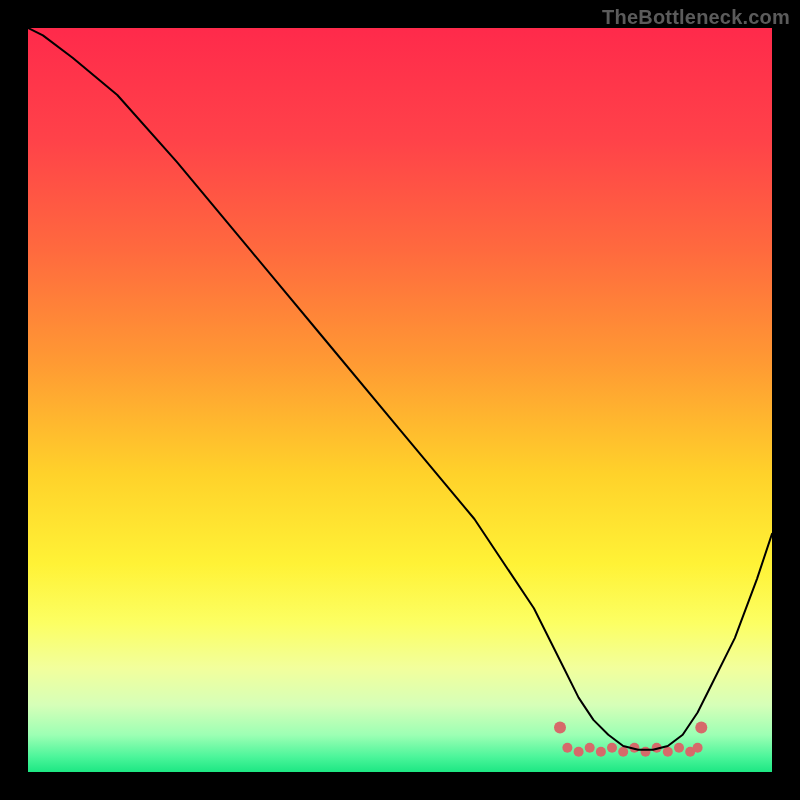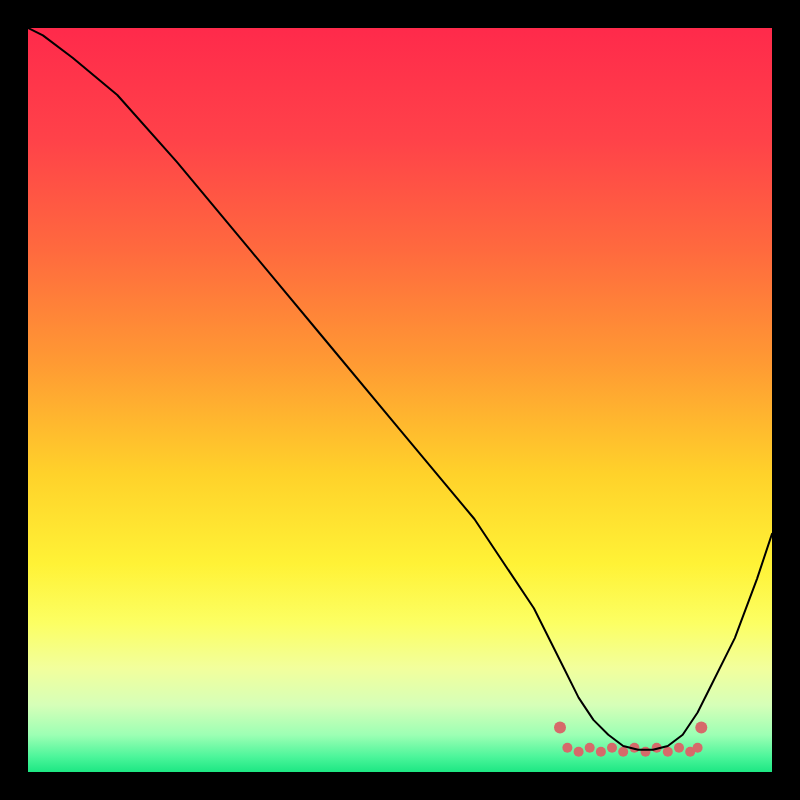--- a/index.html
+++ b/index.html
@@ -39,20 +39,21 @@
   .plot svg {
     display: block;
     width: 744px;
     height: 744px;
   }
 </style>
 </head>
 <body>
 
 <div class="stage">
+  <div class="watermark">TheBottleneck.com</div>
 
   <div class="plot">
     <svg id="chart-svg" viewBox="0 0 744 744" preserveAspectRatio="none">
       <defs>
         <linearGradient id="bg-grad" x1="0" y1="0" x2="0" y2="1">
             <stop offset="0.00%" stop-color="#ff2a4b"></stop>
             <stop offset="15.00%" stop-color="#ff4249"></stop>
             <stop offset="30.00%" stop-color="#ff6a3e"></stop>
             <stop offset="45.00%" stop-color="#ff9a33"></stop>
             <stop offset="60.00%" stop-color="#ffd22a"></stop>

